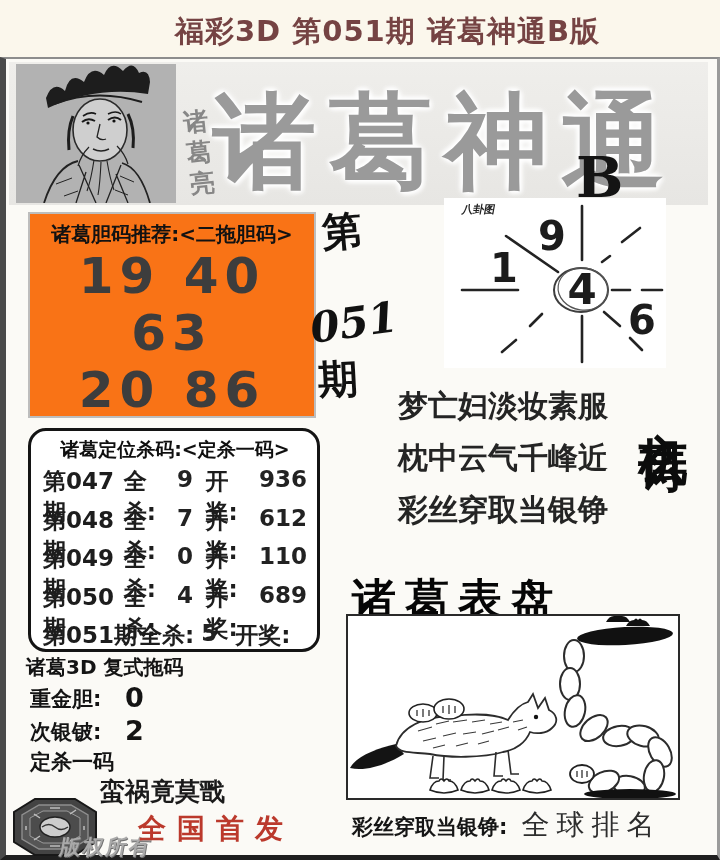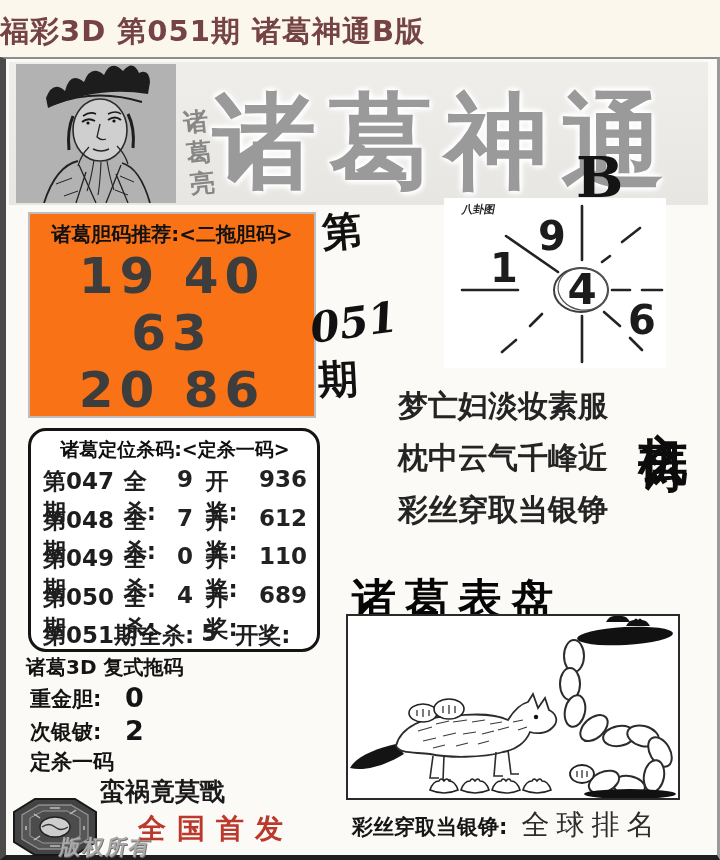--- a/index.html
+++ b/index.html
@@ -1,19 +1,19 @@
 <!DOCTYPE html>
 <html><head>
 <meta charset="utf-8">
 <style>
   html,body{margin:0;padding:0;background:#fbf7ec;}
   .page{position:relative;width:720px;height:860px;background:#fbf7ec;overflow:hidden;
         font-family:"DejaVu Sans",sans-serif;}
   
-  .top-title{position:absolute;left:0;top:12px;width:600px;text-align:left;
+  .top-title{position:absolute;left:0;top:12px;width:600px;text-align:right;
              font-size:29px;font-weight:bold;color:#754343;letter-spacing:1px;}
   
   .frame{position:absolute;left:0;top:57px;width:720px;height:803px;box-sizing:border-box;
          background:#fbfaf6;border-left:6px solid #4a4a4a;border-top:2px solid #8d8d8d;
          border-right:3px solid #9b9b9b;border-bottom:5px solid #1f1f1f;}
   
   .banner{position:absolute;left:9px;top:62px;width:699px;height:143px;
           background:linear-gradient(180deg,#efeeeb,#e7e6e3);}
   .portrait{position:absolute;left:16px;top:64px;width:160px;height:139px;background:#b2b2b2;}
   .seal{position:absolute;left:182px;top:106px;width:34px;color:#6f6f6f;opacity:.8;

